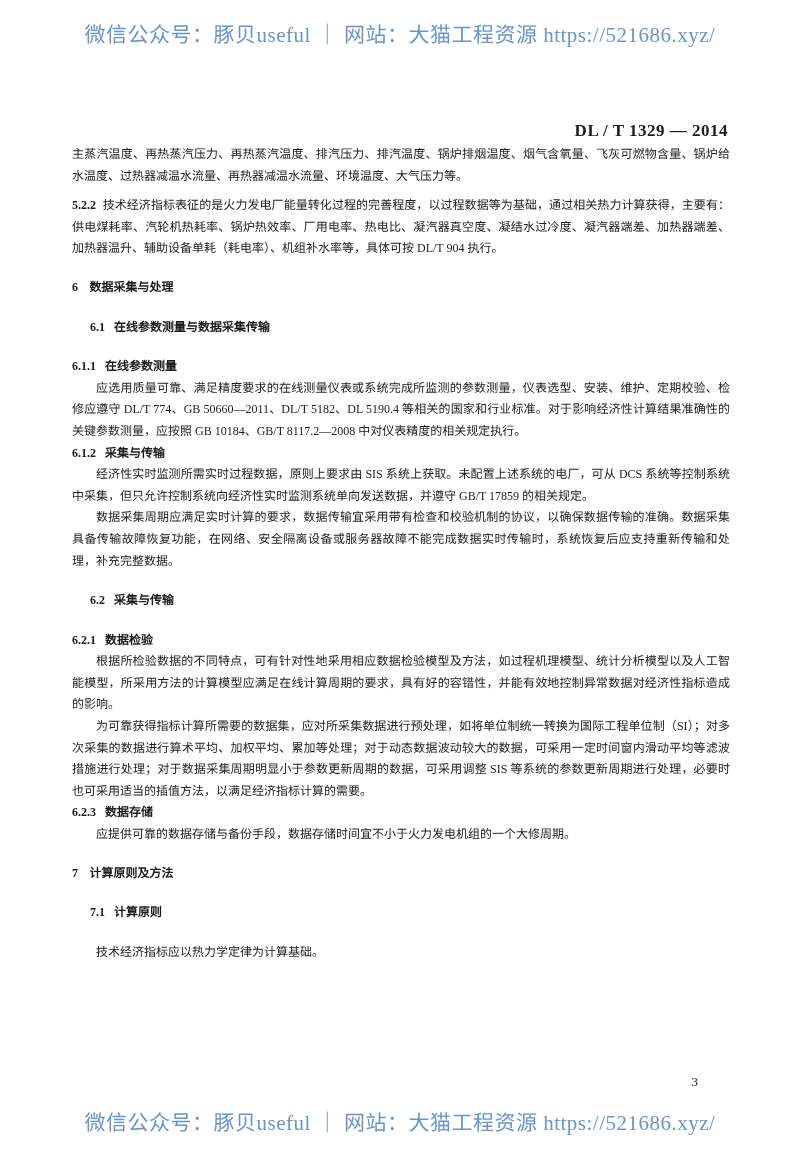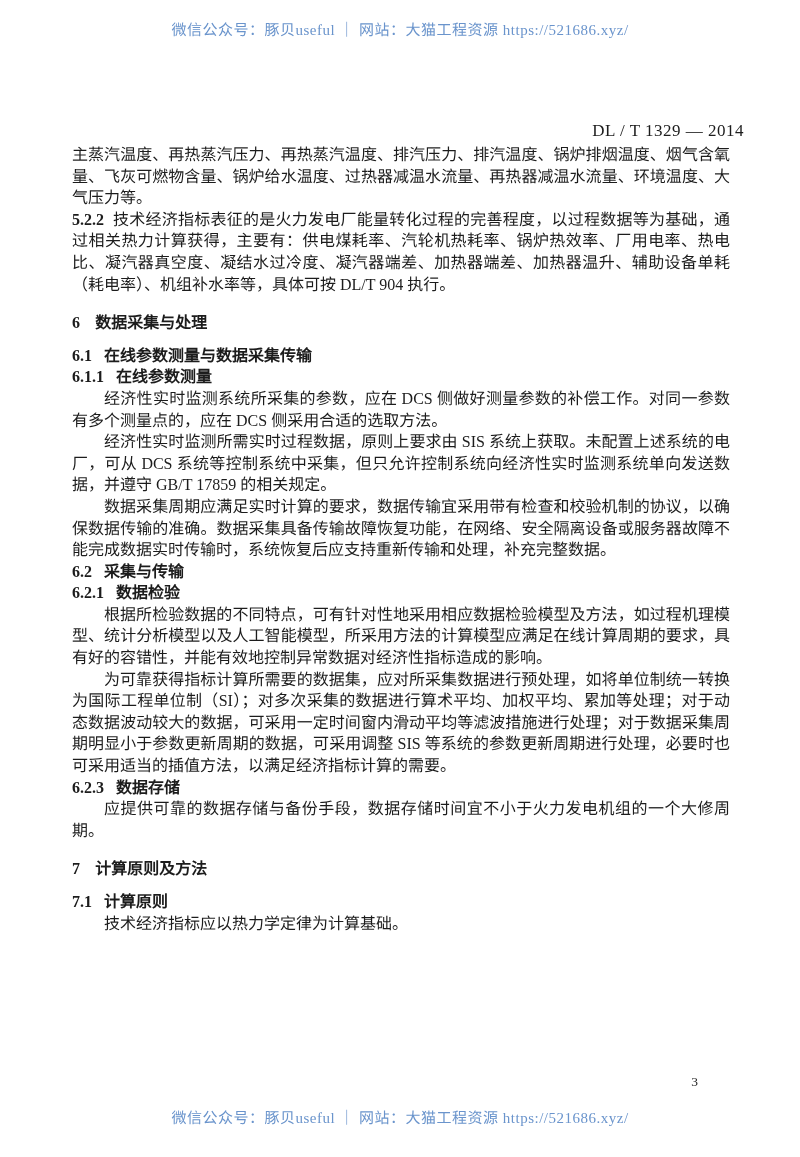--- a/index.html
+++ b/index.html
@@ -11,52 +11,52 @@
     background: #ffffff;
     font-family: "Liberation Serif", "DejaVu Serif", serif;
     color: #1c1c1c;
     overflow: hidden;
   }
   .watermark {
     position: absolute;
     left: 0; right: 0;
     text-align: center;
     color: var(--wm-color, #6a94cc);
-    font-size: 15px;
+    font-size: 21px;
     letter-spacing: 0.5px;
     white-space: nowrap;
   }
   .wm-top { top: 18px; }
   .wm-bottom { top: 1106px; }
   .doc-code {
     position: absolute;
     top: 121px;
-    right: 56px;
-    font-weight: normal;
+    right: 72px;
+    font-weight: bold;
     font-size: 17px;
     letter-spacing: 0.5px;
     margin-left: 31px;
   }
   .content {
     position: absolute;
     top: 144px;
     left: 72px;
     width: 658px;
-    font-size: 16px;
+    font-size: 12px;
     line-height: 21.6px;
     text-align: justify;
   }
   .blk { margin: 0; }
   .indent { text-indent: 2em; }
   .h1 { font-weight: bold; margin: 17px 0 11px 0; }
-  .h2 { font-weight: bold; margin: 0; }
+  .h2 { font-weight: bold; margin: 18px; }
   .h3 { font-weight: bold; margin: 0; }
   .h1 .num { margin-right: 0.95em; }
   .h2 .num, .h3 .num { margin-right: 0.75em; }
-  .clause { font-weight: normal; }
+  .clause { font-weight: normal; margin-top: 8px; }
   .clause .num { font-weight: bold; margin-right: 0.55em; }
   .page-num {
     position: absolute;
     top: 1074px;
     right: 102px;
     font-size: 13.5px;
     color: #222;
   }
 </style>
 </head>
@@ -67,21 +67,22 @@
   <div class="watermark wm-top">微信公众号：豚贝useful ｜ 网站：大猫工程资源 https://521686.xyz/</div>
 
   <div class="doc-code">DL / T 1329 — 2014</div>
 
   <div class="content">
       <div class="blk para"><span>主蒸汽温度、再热蒸汽压力、再热蒸汽温度、排汽压力、排汽温度、锅炉排烟温度、烟气含氧量、飞灰可燃物含量、锅炉给水温度、过热器减温水流量、再热器减温水流量、环境温度、大气压力等。</span></div>
       <div class="blk clause"><span class="num">5.2.2</span><span>技术经济指标表征的是火力发电厂能量转化过程的完善程度，以过程数据等为基础，通过相关热力计算获得，主要有：供电煤耗率、汽轮机热耗率、锅炉热效率、厂用电率、热电比、凝汽器真空度、凝结水过冷度、凝汽器端差、加热器端差、加热器温升、辅助设备单耗（耗电率）、机组补水率等，具体可按 DL/T 904 执行。</span></div>
       <div class="blk h1"><span class="num">6</span><span>数据采集与处理</span></div>
       <div class="blk h2"><span class="num">6.1</span><span>在线参数测量与数据采集传输</span></div>
       <div class="blk h3"><span class="num">6.1.1</span><span>在线参数测量</span></div>
-      <div class="blk para indent"><span>经济性实时监测系统所采集的参数，应在 DCS 侧做好测量参数的补偿工作。对同一参数有多个测量点的，应在 DCS 侧采用合适的选取方法。</span></div>
+      <div class="blk para indent"><span>应选用质量可靠、满足精度要求的在线测量仪表或系统完成所监测的参数测量，仪表选型、安装、维护、定期校验、检修应遵守 DL/T 774、GB 50660—2011、DL/T 5182、DL 5190.4 等相关的国家和行业标准。对于影响经济性计算结果准确性的关键参数测量，应按照 GB 10184、GB/T 8117.2—2008 中对仪表精度的相关规定执行。</span></div>
+      <div class="blk h3"><span class="num">6.1.2</span><span>采集与传输</span></div>
       <div class="blk para indent"><span>经济性实时监测所需实时过程数据，原则上要求由 SIS 系统上获取。未配置上述系统的电厂，可从 DCS 系统等控制系统中采集，但只允许控制系统向经济性实时监测系统单向发送数据，并遵守 GB/T 17859 的相关规定。</span></div>
       <div class="blk para indent"><span>数据采集周期应满足实时计算的要求，数据传输宜采用带有检查和校验机制的协议，以确保数据传输的准确。数据采集具备传输故障恢复功能，在网络、安全隔离设备或服务器故障不能完成数据实时传输时，系统恢复后应支持重新传输和处理，补充完整数据。</span></div>
       <div class="blk h2"><span class="num">6.2</span><span>采集与传输</span></div>
       <div class="blk h3"><span class="num">6.2.1</span><span>数据检验</span></div>
       <div class="blk para indent"><span>根据所检验数据的不同特点，可有针对性地采用相应数据检验模型及方法，如过程机理模型、统计分析模型以及人工智能模型，所采用方法的计算模型应满足在线计算周期的要求，具有好的容错性，并能有效地控制异常数据对经济性指标造成的影响。</span></div>
       <div class="blk para indent"><span>为可靠获得指标计算所需要的数据集，应对所采集数据进行预处理，如将单位制统一转换为国际工程单位制（SI）；对多次采集的数据进行算术平均、加权平均、累加等处理；对于动态数据波动较大的数据，可采用一定时间窗内滑动平均等滤波措施进行处理；对于数据采集周期明显小于参数更新周期的数据，可采用调整 SIS 等系统的参数更新周期进行处理，必要时也可采用适当的插值方法，以满足经济指标计算的需要。</span></div>
       <div class="blk h3"><span class="num">6.2.3</span><span>数据存储</span></div>
       <div class="blk para indent"><span>应提供可靠的数据存储与备份手段，数据存储时间宜不小于火力发电机组的一个大修周期。</span></div>
       <div class="blk h1"><span class="num">7</span><span>计算原则及方法</span></div>
       <div class="blk h2"><span class="num">7.1</span><span>计算原则</span></div>

